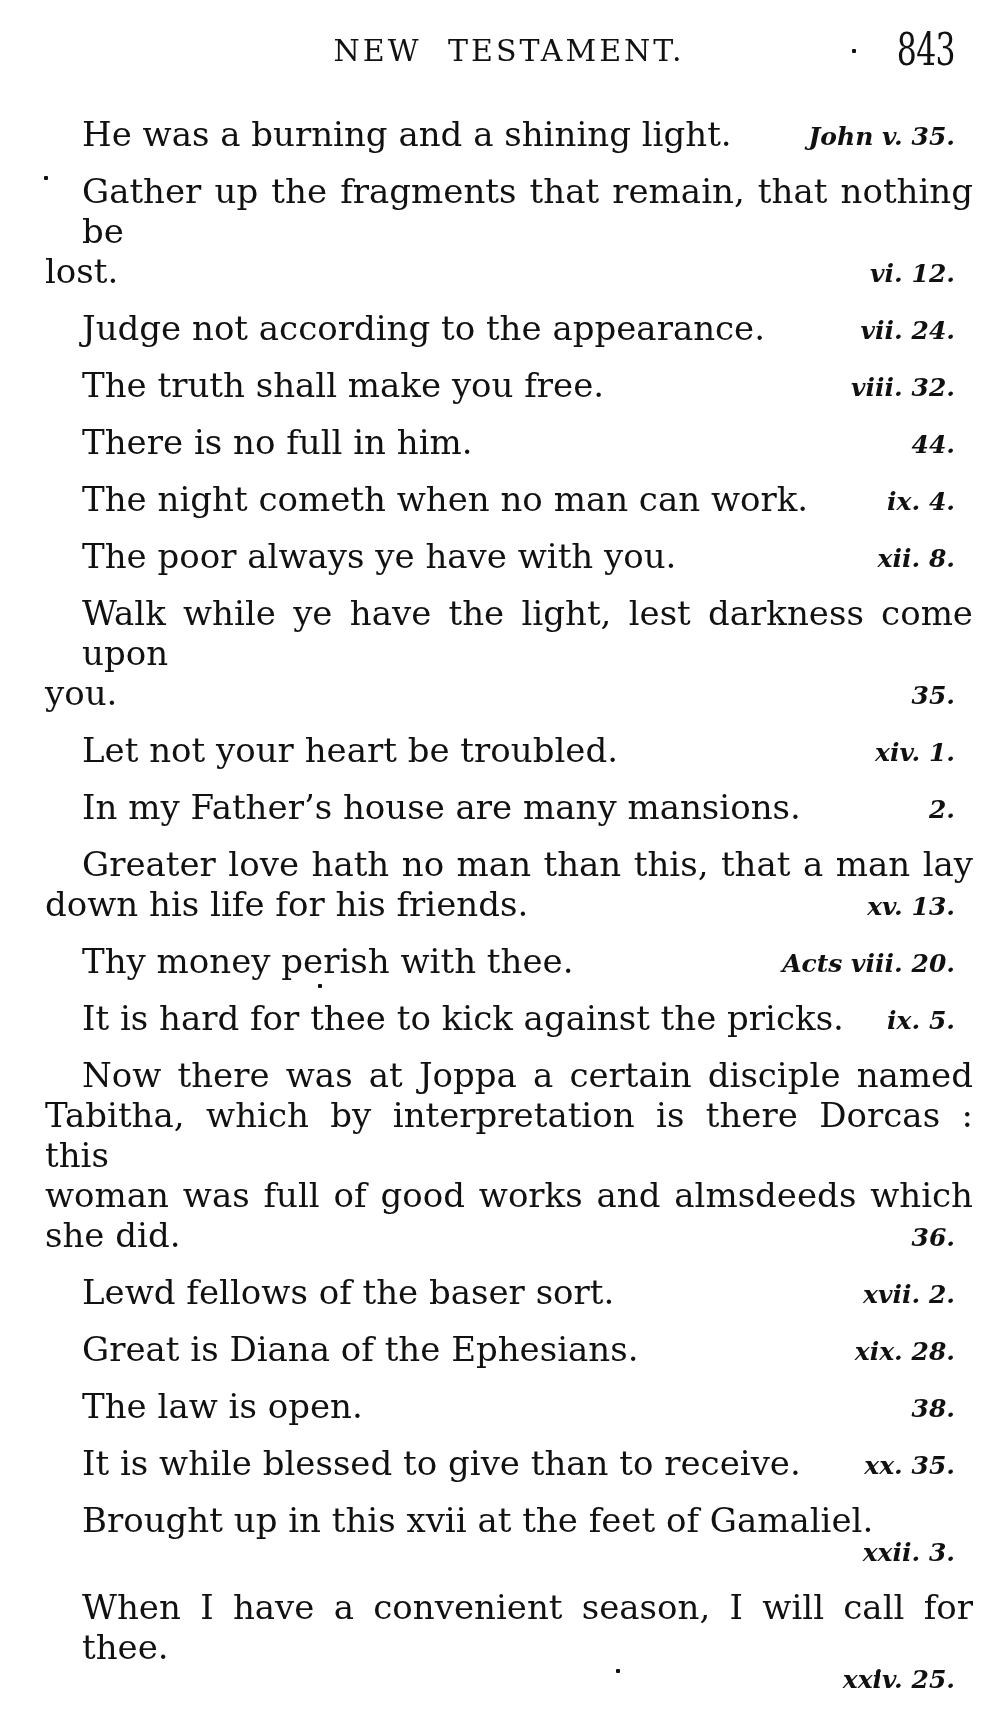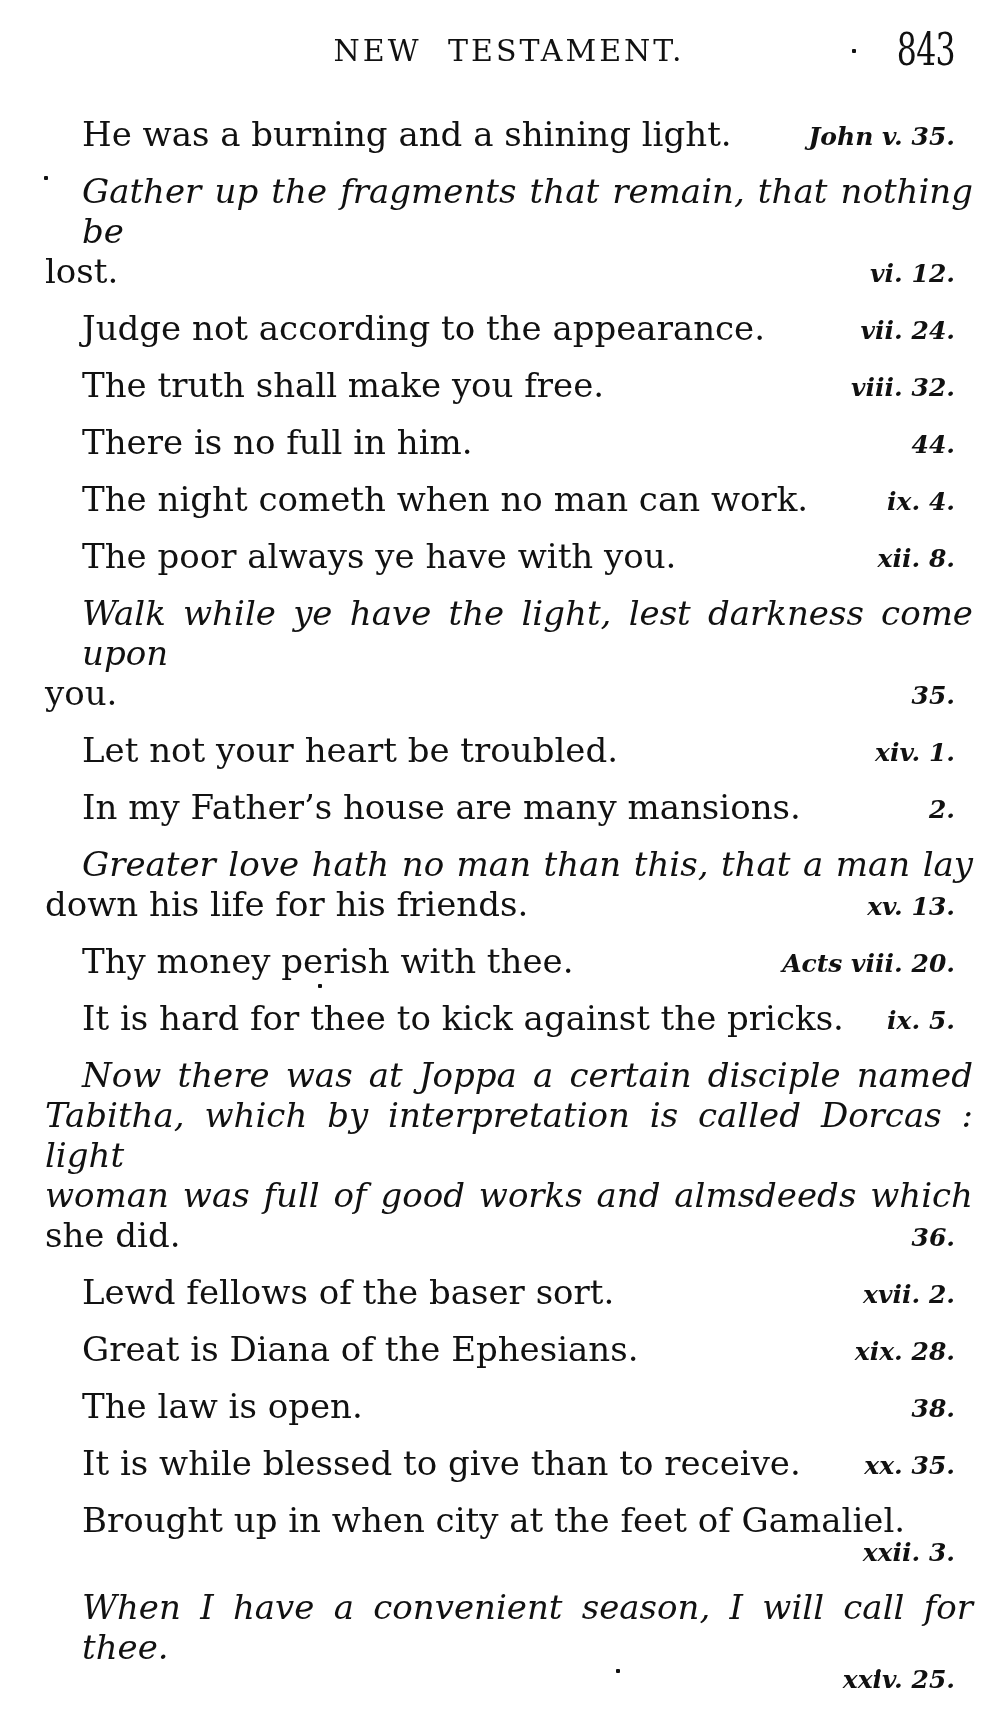--- a/index.html
+++ b/index.html
@@ -51,21 +51,20 @@
   .entry:first-child { margin-top: 0; }
   .line {
     line-height: 40px;
     white-space: nowrap;
   }
   .line.first { padding-left: 37px; }
   .line.full {
     white-space: normal;
     text-align: justify;
     text-align-last: justify;
-    font-style: italic;
   }
   .ref-line { height: 30px; }
   .ref {
     position: absolute;
     right: 18px;
     bottom: -3px;
     font-style: italic;
     font-weight: bold;
     font-size: 25px;
     line-height: 40px;
@@ -166,21 +165,21 @@
   </div>
         <div class="entry">
     <div class="quote">
             <div class="line first">It is hard for thee to kick against the pricks.</div>
           </div>
     <span class="ref">ix. 5.</span>
   </div>
         <div class="entry">
     <div class="quote">
             <div class="line first full">Now there was at Joppa a certain disciple named</div>
-            <div class="line full">Tabitha, which by interpretation is called Dorcas : light</div>
+            <div class="line full">Tabitha, which by interpretation is there Dorcas : this</div>
             <div class="line full">woman was full of good works and almsdeeds which</div>
             <div class="line">she did.</div>
           </div>
     <span class="ref">36.</span>
   </div>
         <div class="entry">
     <div class="quote">
             <div class="line first">Lewd fellows of the baser sort.</div>
           </div>
     <span class="ref">xvii. 2.</span>
@@ -198,21 +197,21 @@
     <span class="ref">38.</span>
   </div>
         <div class="entry">
     <div class="quote">
             <div class="line first">It is while blessed to give than to receive.</div>
           </div>
     <span class="ref">xx. 35.</span>
   </div>
         <div class="entry">
     <div class="quote">
-            <div class="line first">Brought up in when city at the feet of Gamaliel.</div>
+            <div class="line first">Brought up in this xvii at the feet of Gamaliel.</div>
             <div class="line ref-line"></div>
           </div>
     <span class="ref">xxii. 3.</span>
   </div>
         <div class="entry">
     <div class="quote">
             <div class="line first full">When I have a convenient season, I will call for thee.</div>
             <div class="line ref-line"></div>
           </div>
     <span class="ref">xxiv. 25.</span>

